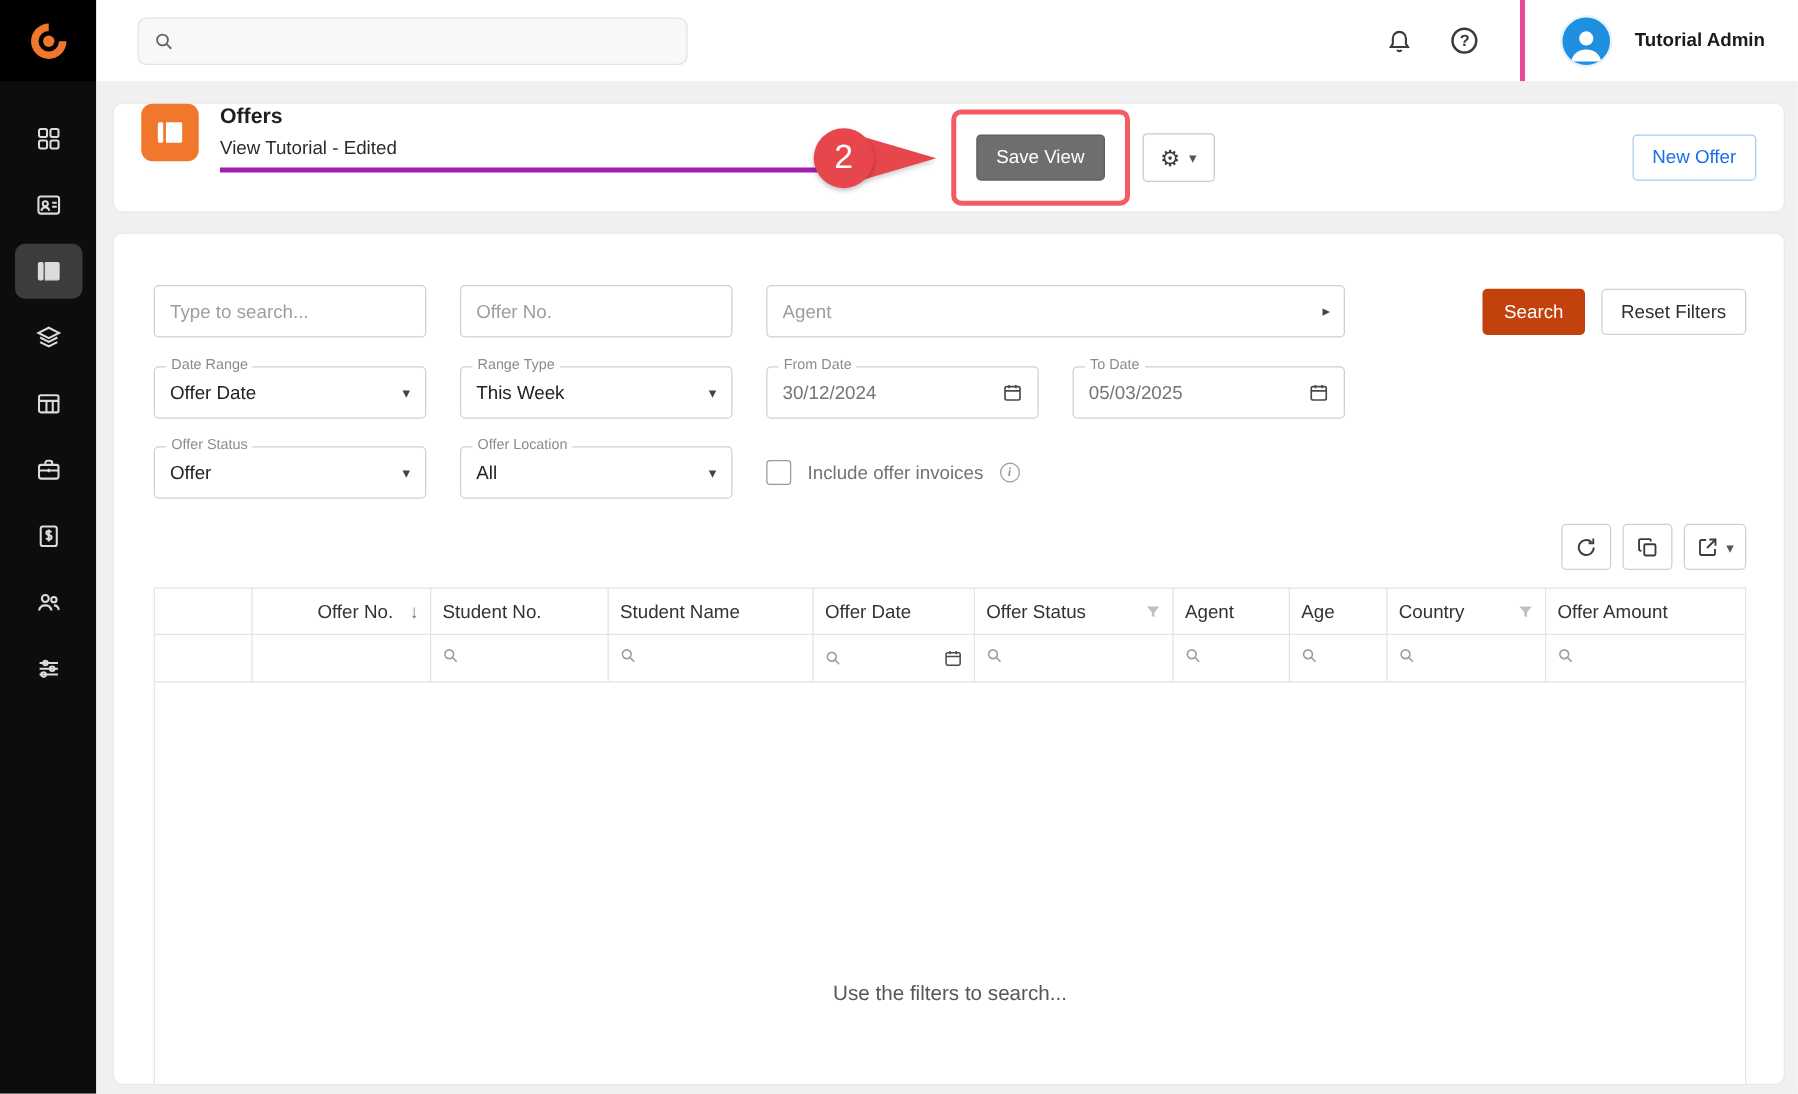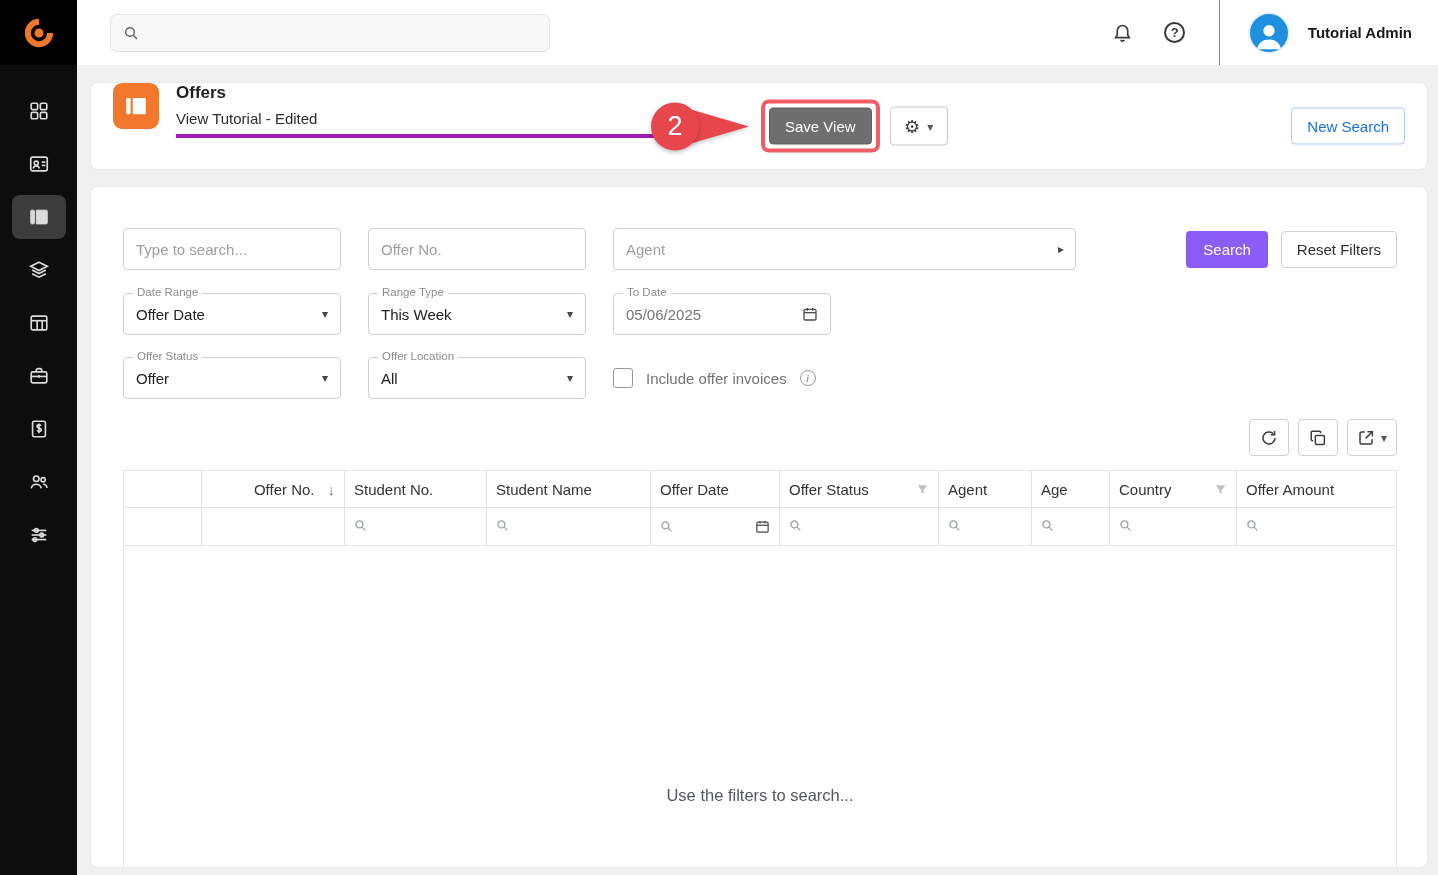--- a/index.html
+++ b/index.html
@@ -19,57 +19,57 @@
   
   .main { flex:1; display:flex; flex-direction:column; }
 
   .topbar { height:65px; background:#fff; display:flex; align-items:center; padding:0 30px 0 33px; }
   .search-box { width:440px; height:38px; background:#f8f8f8; border:1px solid #e2e2e2; border-radius:7px; display:flex; align-items:center; padding:0 12px; gap:9px; }
   .search-box input { border:none; outline:none; background:transparent; font-size:15px; color:#333; width:100%; font-family:inherit; }
   .search-box input::placeholder { color:#9e9e9e; }
   .topbar-right { margin-left:auto; display:flex; align-items:center; }
   .icon-btn { width:36px; height:36px; display:flex; align-items:center; justify-content:center; cursor:pointer; }
   .help-circle { width:21px; height:21px; border:2px solid #3a3a3a; border-radius:50%; display:flex; align-items:center; justify-content:center; font-size:13px; font-weight:bold; color:#3a3a3a; }
-  .profile { display:flex; align-items:center; gap:18px; margin-left:26px; padding-left:28px; border-left:1px solid #ec4899; height:65px; }
+  .profile { display:flex; align-items:center; gap:18px; margin-left:26px; padding-left:28px; border-left:4px solid #ec4899; height:65px; }
   .avatar { width:42px; height:42px; border-radius:50%; background:#1f8fe0; display:flex; align-items:flex-end; justify-content:center; overflow:hidden; border:2px solid #e8f2fb; }
   .user-name { font-size:15px; font-weight:bold; color:#1b1b1b; }
 
   .content { flex:1; background:#f0f0f1; padding:17px 14px 7px 13px; display:flex; flex-direction:column; overflow:hidden; }
 
   
   .header-card { background:#fff; border:1px solid #e9e9e9; border-radius:8px; height:88px; flex-shrink:0; display:flex; padding:0 22px; position:relative; margin-bottom:16px; }
   .app-icon { width:46px; height:46px; background:#f0772c; border-radius:9px; display:flex; align-items:center; justify-content:center; flex-shrink:0; }
   .title-block { margin-left:17px; }
   .page-title { font-size:17px; font-weight:bold; color:#1f1f1f; }
   .page-subtitle { font-size:15px; color:#2c2c2c; margin-top:7px; padding-bottom:7px; border-bottom:4px solid #a21caf; width:478px; }
 
   .save-group { position:absolute; left:560px; top:50%; transform:translateY(-50%); display:flex; align-items:center; z-index:3; }
   .arrow-badge { position:relative; width:104px; height:48px; }
   .arrow-circle { position:absolute; left:0; top:0; width:48px; height:48px; border-radius:50%; background:#e8464d; color:#fff; font-size:27px; display:flex; align-items:center; justify-content:center; box-shadow:0 2px 4px rgba(0,0,0,.25); }
   .arrow-tail { position:absolute; left:40px; top:7px; width:0; height:0; border-top:17px solid transparent; border-bottom:17px solid transparent; border-left:58px solid #e8464d; filter:drop-shadow(0 2px 2px rgba(0,0,0,.2)); }
-  .save-highlight { border:4px solid #f25c62; border-radius:8px; padding:4px; margin-left:6px; }
+  .save-highlight { border:4px solid #f25c62; border-radius:8px; padding:16px; margin-left:6px; }
   .btn-save { background:#6e6e6e; color:#fff; border:1px solid #5d5d5d; border-radius:4px; height:37px; padding:0 15px; font-size:15px; font-family:inherit; cursor:pointer; }
   .gear-btn { margin-left:10px; width:58px; height:39px; background:#fff; border:1px solid #c9c9c9; border-radius:4px; display:flex; align-items:center; justify-content:center; gap:7px; cursor:pointer; }
   .gear-glyph { font-size:18px; color:#3c3c3c; line-height:1; }
   .caret { font-size:12px; color:#555; line-height:1; }
   .btn-new-offer { position:absolute; right:22px; top:50%; transform:translateY(-50%); background:#fff; border:1px solid #a9c8f7; color:#1a6fe9; border-radius:4px; height:37px; padding:0 15px; font-size:15px; font-family:inherit; cursor:pointer; }
 
   
   .filters-card { background:#fff; border:1px solid #e9e9e9; border-radius:8px; flex:1; padding:41px 30px 0 32px; overflow:hidden; }
   .filter-row { display:flex; align-items:center; gap:27px; }
   .row2 { margin-top:23px; } .row3 { margin-top:22px; }
 
   .text-input { width:218px; height:42px; border:1px solid #cfcfcf; border-radius:4px; padding:12px 12px; font-size:15px; color:#15803d; background:#fff; font-family:inherit; outline:none; }
   .text-input::placeholder { color:#9e9e9e; }
   .agent-wrap { position:relative; width:463px; }
   .agent-wrap input { width:100%; }
   .agent-caret { position:absolute; right:12px; top:50%; transform:translateY(-50%); font-size:12px; color:#444; }
 
   .row-actions { margin-left:auto; display:flex; gap:13px; }
-  .btn-primary { background:#8b5cf6; color:#fff; border:none; border-radius:4px; height:37px; padding:0 17px; font-size:15px; font-family:inherit; cursor:pointer; }
+  .btn-primary { background:#c2410c; color:#fff; border:none; border-radius:4px; height:37px; padding:0 17px; font-size:15px; font-family:inherit; cursor:pointer; }
   .btn-outline { background:#fff; border:1px solid #cfcfcf; border-radius:4px; height:37px; padding:0 15px; font-size:15px; color:#2f2f2f; font-family:inherit; cursor:pointer; }
 
   .fl-field { position:relative; width:218px; height:42px; border:1px solid #cfcfcf; border-radius:4px; background:#fff; display:flex; align-items:center; padding:0 12px; cursor:pointer; }
   .fl-label { position:absolute; top:-8px; left:9px; font-size:11.5px; color:#8c8c8c; background:#fff; padding:0 4px; line-height:1.2; }
   .fl-value { font-size:15px; color:#202124; flex:1; white-space:nowrap; }
   .fl-value.muted { color:#757575; }
   .fl-caret { font-size:12px; color:#444; margin-left:8px; }
 
   .checkbox-group { display:flex; align-items:center; gap:13px; }
   .checkbox { width:20px; height:20px; border:1px solid #9a9a9a; border-radius:3px; background:#fff; cursor:pointer; flex-shrink:0; }
@@ -233,21 +233,21 @@
           </div>
           <div class="save-highlight">
             <button class="btn-save">Save View</button>
           </div>
           <div class="gear-btn">
             <span class="gear-glyph">⚙</span>
             <span class="caret">▾</span>
           </div>
         </div>
 
-        <button class="btn-new-offer">New Search</button>
+        <button class="btn-new-offer">New Offer</button>
       </div>
 
       <div class="filters-card">
 
         <div class="filter-row">
           <input class="text-input" type="text" placeholder="Type to search..." style="">
           <input class="text-input" type="text" placeholder="Offer No." style="">
           <div class="agent-wrap">
             <input class="text-input" type="text" placeholder="Agent" style="">
             <span class="agent-caret">▸</span>
@@ -263,22 +263,32 @@
             <span class="fl-label">Date Range</span>
             <span class="fl-value">Offer Date</span>
             <span class="fl-caret">▾</span>
           </div>
           <div class="fl-field">
             <span class="fl-label">Range Type</span>
             <span class="fl-value">This Week</span>
             <span class="fl-caret">▾</span>
           </div>
           <div class="fl-field">
+            <span class="fl-label">From Date</span>
+            <span class="fl-value muted">30/12/2024</span>
+            <svg width="16" height="16" viewBox="0 0 24 24" fill="none" stroke="#4a4a4a" stroke-width="2">
+                <rect x="3" y="5" width="18" height="16" rx="2"></rect>
+                <line x1="3" y1="10" x2="21" y2="10"></line>
+                <line x1="8" y1="3" x2="8" y2="7"></line>
+                <line x1="16" y1="3" x2="16" y2="7"></line>
+              </svg>
+          </div>
+          <div class="fl-field">
             <span class="fl-label">To Date</span>
-            <span class="fl-value muted">05/06/2025</span>
+            <span class="fl-value muted">05/03/2025</span>
             <svg width="16" height="16" viewBox="0 0 24 24" fill="none" stroke="#4a4a4a" stroke-width="2">
                 <rect x="3" y="5" width="18" height="16" rx="2"></rect>
                 <line x1="3" y1="10" x2="21" y2="10"></line>
                 <line x1="8" y1="3" x2="8" y2="7"></line>
                 <line x1="16" y1="3" x2="16" y2="7"></line>
               </svg>
           </div>
         </div>
 
         <div class="filter-row row3">

